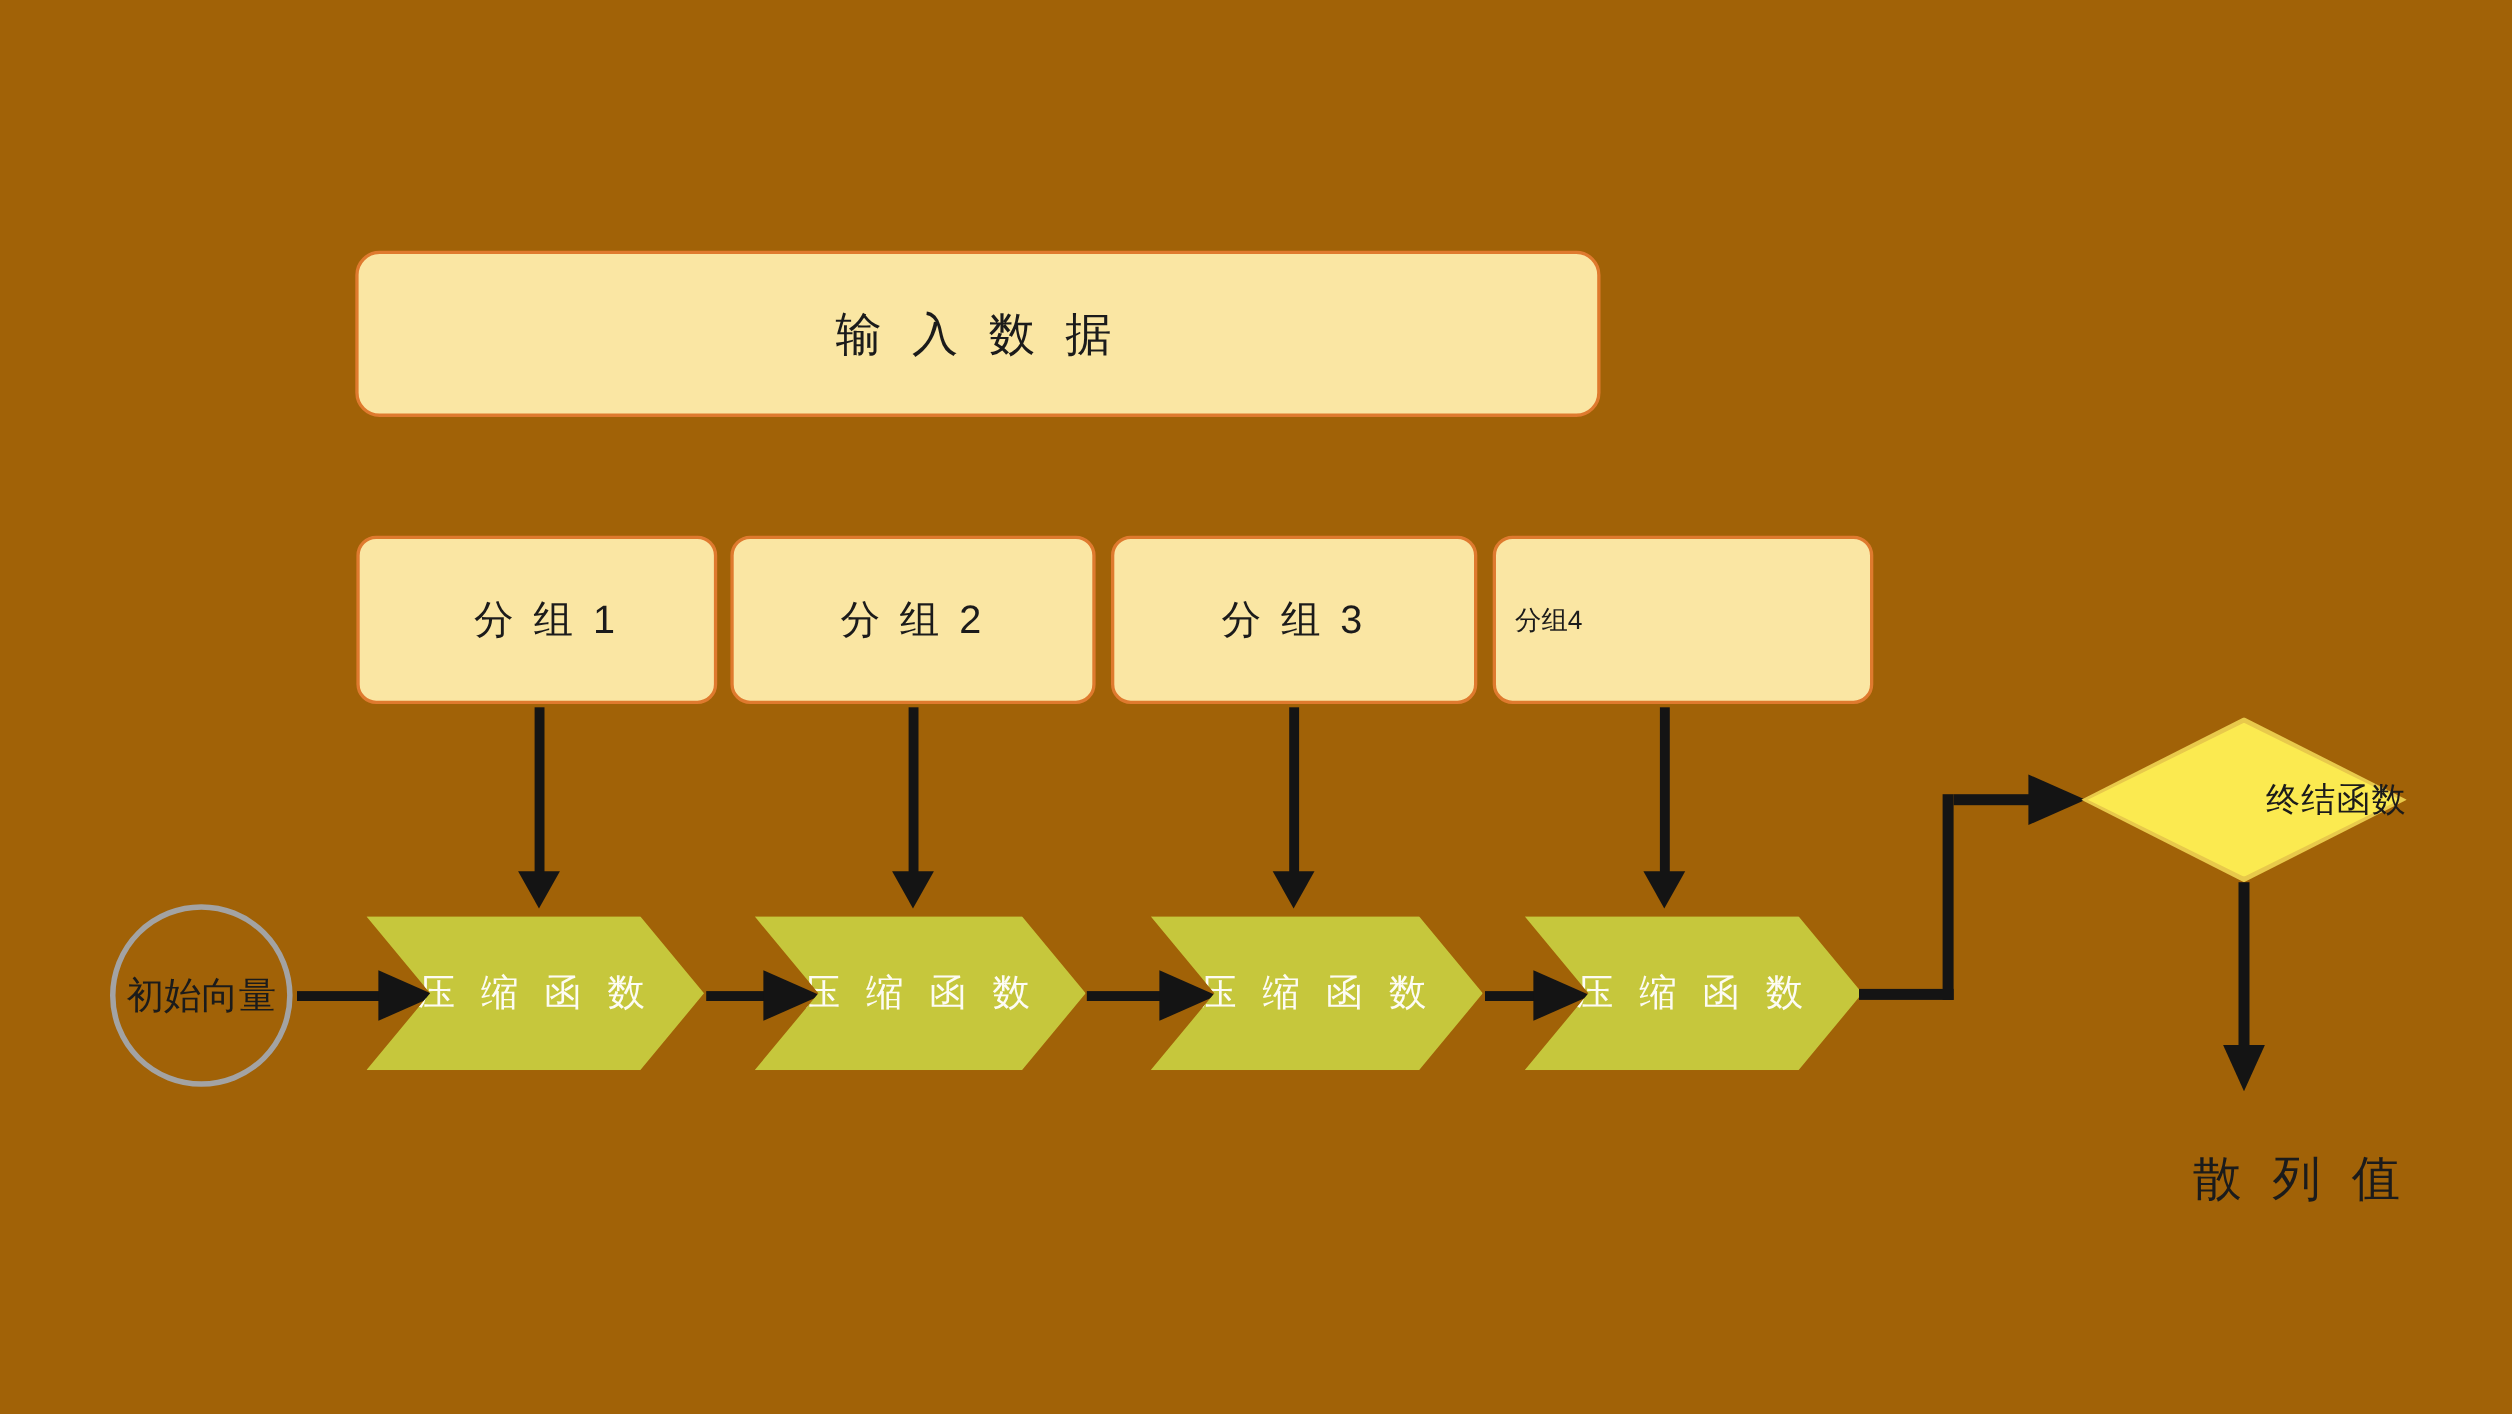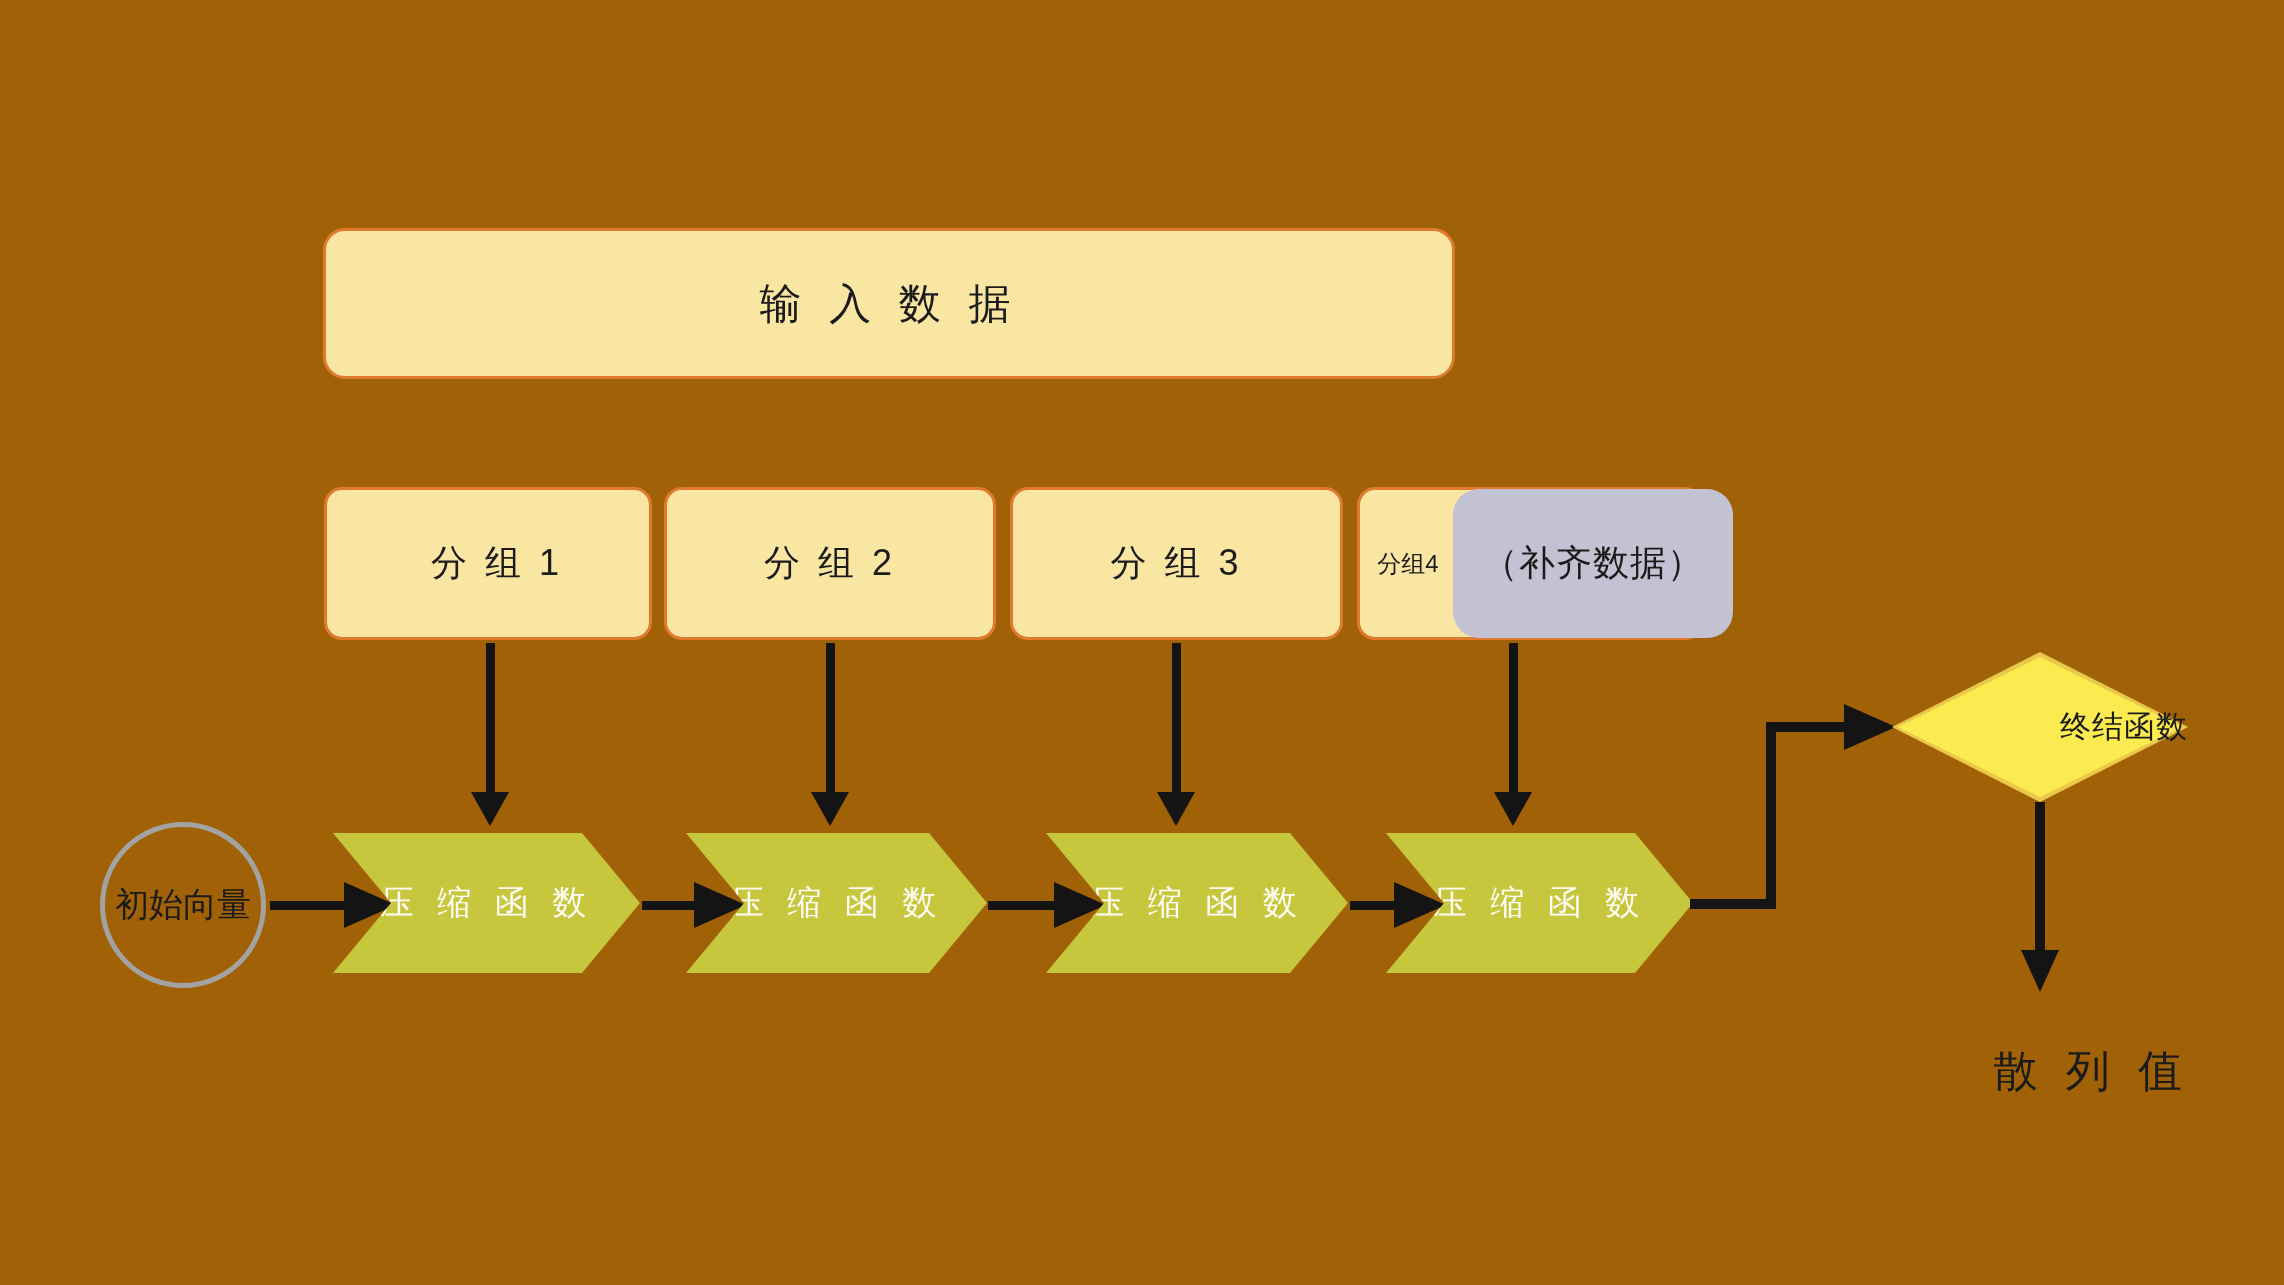--- a/index.html
+++ b/index.html
@@ -106,23 +106,20 @@
   <div id="group-2" class="ybox group">
     <span class="lbl">分 组 2</span>
   </div>
   <div id="group-3" class="ybox group">
     <span class="lbl">分 组 3</span>
   </div>
   <div id="group-4" class="ybox group">
     <span class="lbl">分组4</span>
   </div>
 
-  <div id="padding-box">
-    <span>（补齐数据）</span>
-  </div>
 
   <div class="shaft va-shaft" style="left:486px;"></div>
   <div class="head-down va-head" style="left:471px;"></div>
   <div class="shaft va-shaft" style="left:826px;"></div>
   <div class="head-down va-head" style="left:811px;"></div>
   <div class="shaft va-shaft" style="left:1172px;"></div>
   <div class="head-down va-head" style="left:1157px;"></div>
   <div class="shaft va-shaft" style="left:1509px;"></div>
   <div class="head-down va-head" style="left:1494px;"></div>
 

